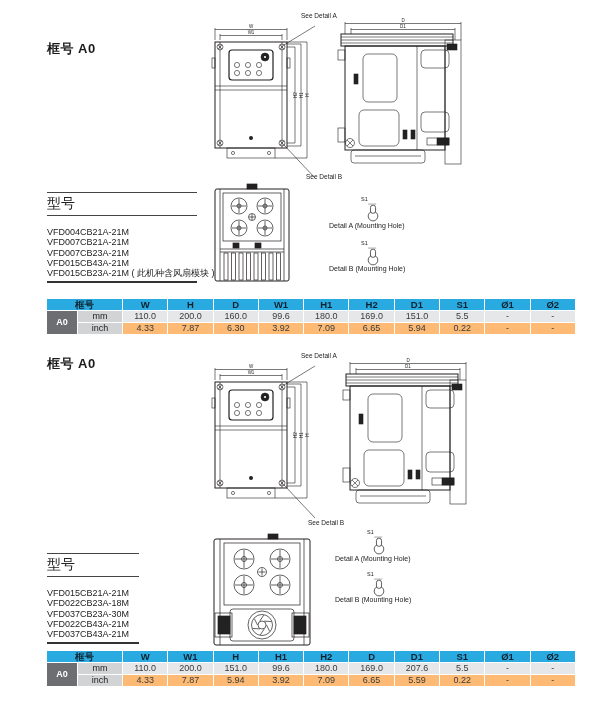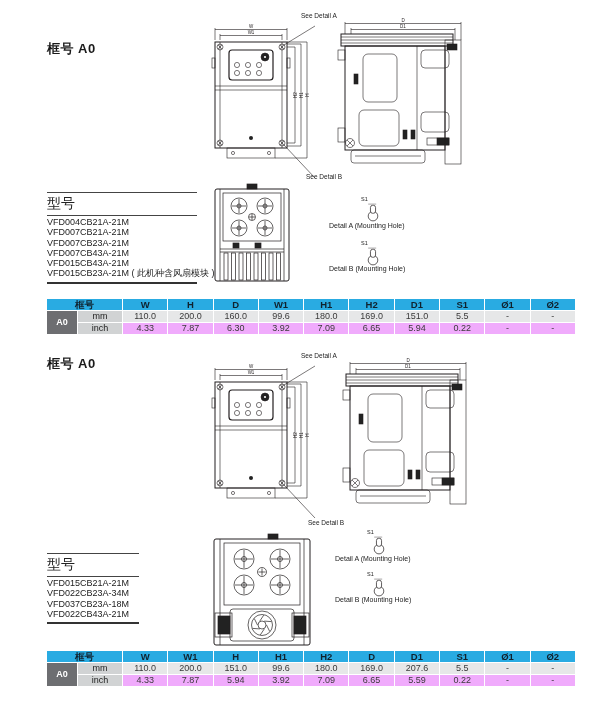--- a/index.html
+++ b/index.html
@@ -8,31 +8,31 @@
   .abs{position:absolute;}
   .sec-title{font-size:13px;font-weight:bold;letter-spacing:.5px;}
   .see-detail{font-size:6.5px;color:#222;white-space:nowrap;}
   .s1-label{font-size:5.5px;color:#222;}
   .detail-caption{font-size:7px;color:#222;white-space:nowrap;}
   .models{position:absolute;}
   .rule{height:1px;background:#444;}
   .rule.thick{height:2px;background:#333;}
   .model-label{font-size:14px;margin:2px 0 2px 0;color:#222;}
   .model{font-size:9px;line-height:10.3px;color:#222;white-space:nowrap;}
-  .model-list{margin:1px 0 3px 0;}
+  .model-list{margin:11px 0 3px 0;}
   svg{font-family:"Liberation Sans",sans-serif;}
   svg text{fill:#231F20;}
   .dim-table{position:absolute;border-collapse:separate;border-spacing:1.5px;table-layout:fixed;width:530px;}
   .dim-table th,.dim-table td{height:11px;padding:0;text-align:center;vertical-align:middle;
       font-size:9px;line-height:11px;font-weight:normal;overflow:hidden;}
   .dim-table tr.hdr th{background:#29ABE2;color:#10222e;font-weight:bold;font-size:9.5px;}
   .dim-table .frame-cell{background:#6D6E71;color:#fff;font-weight:bold;}
   .dim-table .unit-cell{background:#D1D3D4;color:#222;font-weight:normal;}
   .dim-table tr.mm-row td{background:#E6E7E8;color:#3a3a3a;}
-  .dim-table tr.inch-row td{background:#f0abfc;color:#3a3a3a;}
+  .dim-table tr.inch-row td{background:#fdba74;color:#3a3a3a;}
 </style>
 </head>
 <body>
 
 <div class="page">
 
   <svg width="0" height="0" style="position:absolute" aria-hidden="true">
     <defs>
       <symbol id="front-view" viewBox="0 0 120 160">
         <g stroke="#231F20" fill="none" stroke-width="0.6">
@@ -171,21 +171,20 @@
   <div class="abs see-detail" style="left:306px;top:173px;">See Detail B</div>
 
   <div class="models" style="left:47px;top:192px;width:260px;">
     <div class="rule" style="width:150px;"></div>
     <div class="model-label">型号</div>
     <div class="rule" style="width:150px;"></div>
     <div class="model-list">
       <div class="model">VFD004CB21A-21M</div>
       <div class="model">VFD007CB21A-21M</div>
       <div class="model">VFD007CB23A-21M</div>
-      <div class="model">VFD007CB43A-21M</div>
       <div class="model">VFD015CB43A-21M</div>
       <div class="model">VFD015CB23A-21M ( 此机种含风扇模块 )</div>
     </div>
     <div class="rule thick" style="width:150px;"></div>
   </div>
 
   <svg class="abs" style="left:213px;top:183px;" width="78" height="100" viewBox="0 0 78 100">
     <g stroke="#231F20" fill="none" stroke-width="0.7">
       <rect x="34" y="1" width="10" height="5" fill="#222"></rect>
       <rect x="2" y="6" width="74" height="92" rx="2" stroke-width="1"></rect>
@@ -312,23 +311,24 @@
 
   <div class="abs see-detail" style="left:301px;top:352px;">See Detail A</div>
   <div class="abs see-detail" style="left:308px;top:519px;">See Detail B</div>
 
   <div class="models" style="left:47px;top:553px;width:260px;">
     <div class="rule" style="width:92px;"></div>
     <div class="model-label">型号</div>
     <div class="rule" style="width:92px;"></div>
     <div class="model-list">
       <div class="model">VFD015CB21A-21M</div>
-      <div class="model">VFD022CB23A-34M</div>
-      <div class="model">VFD037CB23A-18M</div>
+      <div class="model">VFD022CB23A-18M</div>
+      <div class="model">VFD037CB23A-30M</div>
       <div class="model">VFD022CB43A-21M</div>
+      <div class="model">VFD037CB43A-21M</div>
     </div>
     <div class="rule thick" style="width:92px;"></div>
   </div>
 
   <svg class="abs" style="left:212px;top:533px;" width="100" height="114" viewBox="0 0 100 114">
     <g stroke="#231F20" fill="none" stroke-width="0.7">
       <rect x="56" y="1" width="10" height="5" fill="#222"></rect>
       <rect x="2" y="6" width="96" height="106" rx="2" stroke-width="1"></rect>
       <line x1="8" y1="6" x2="8" y2="112"></line>
         <line x1="92" y1="6" x2="92" y2="112"></line>

